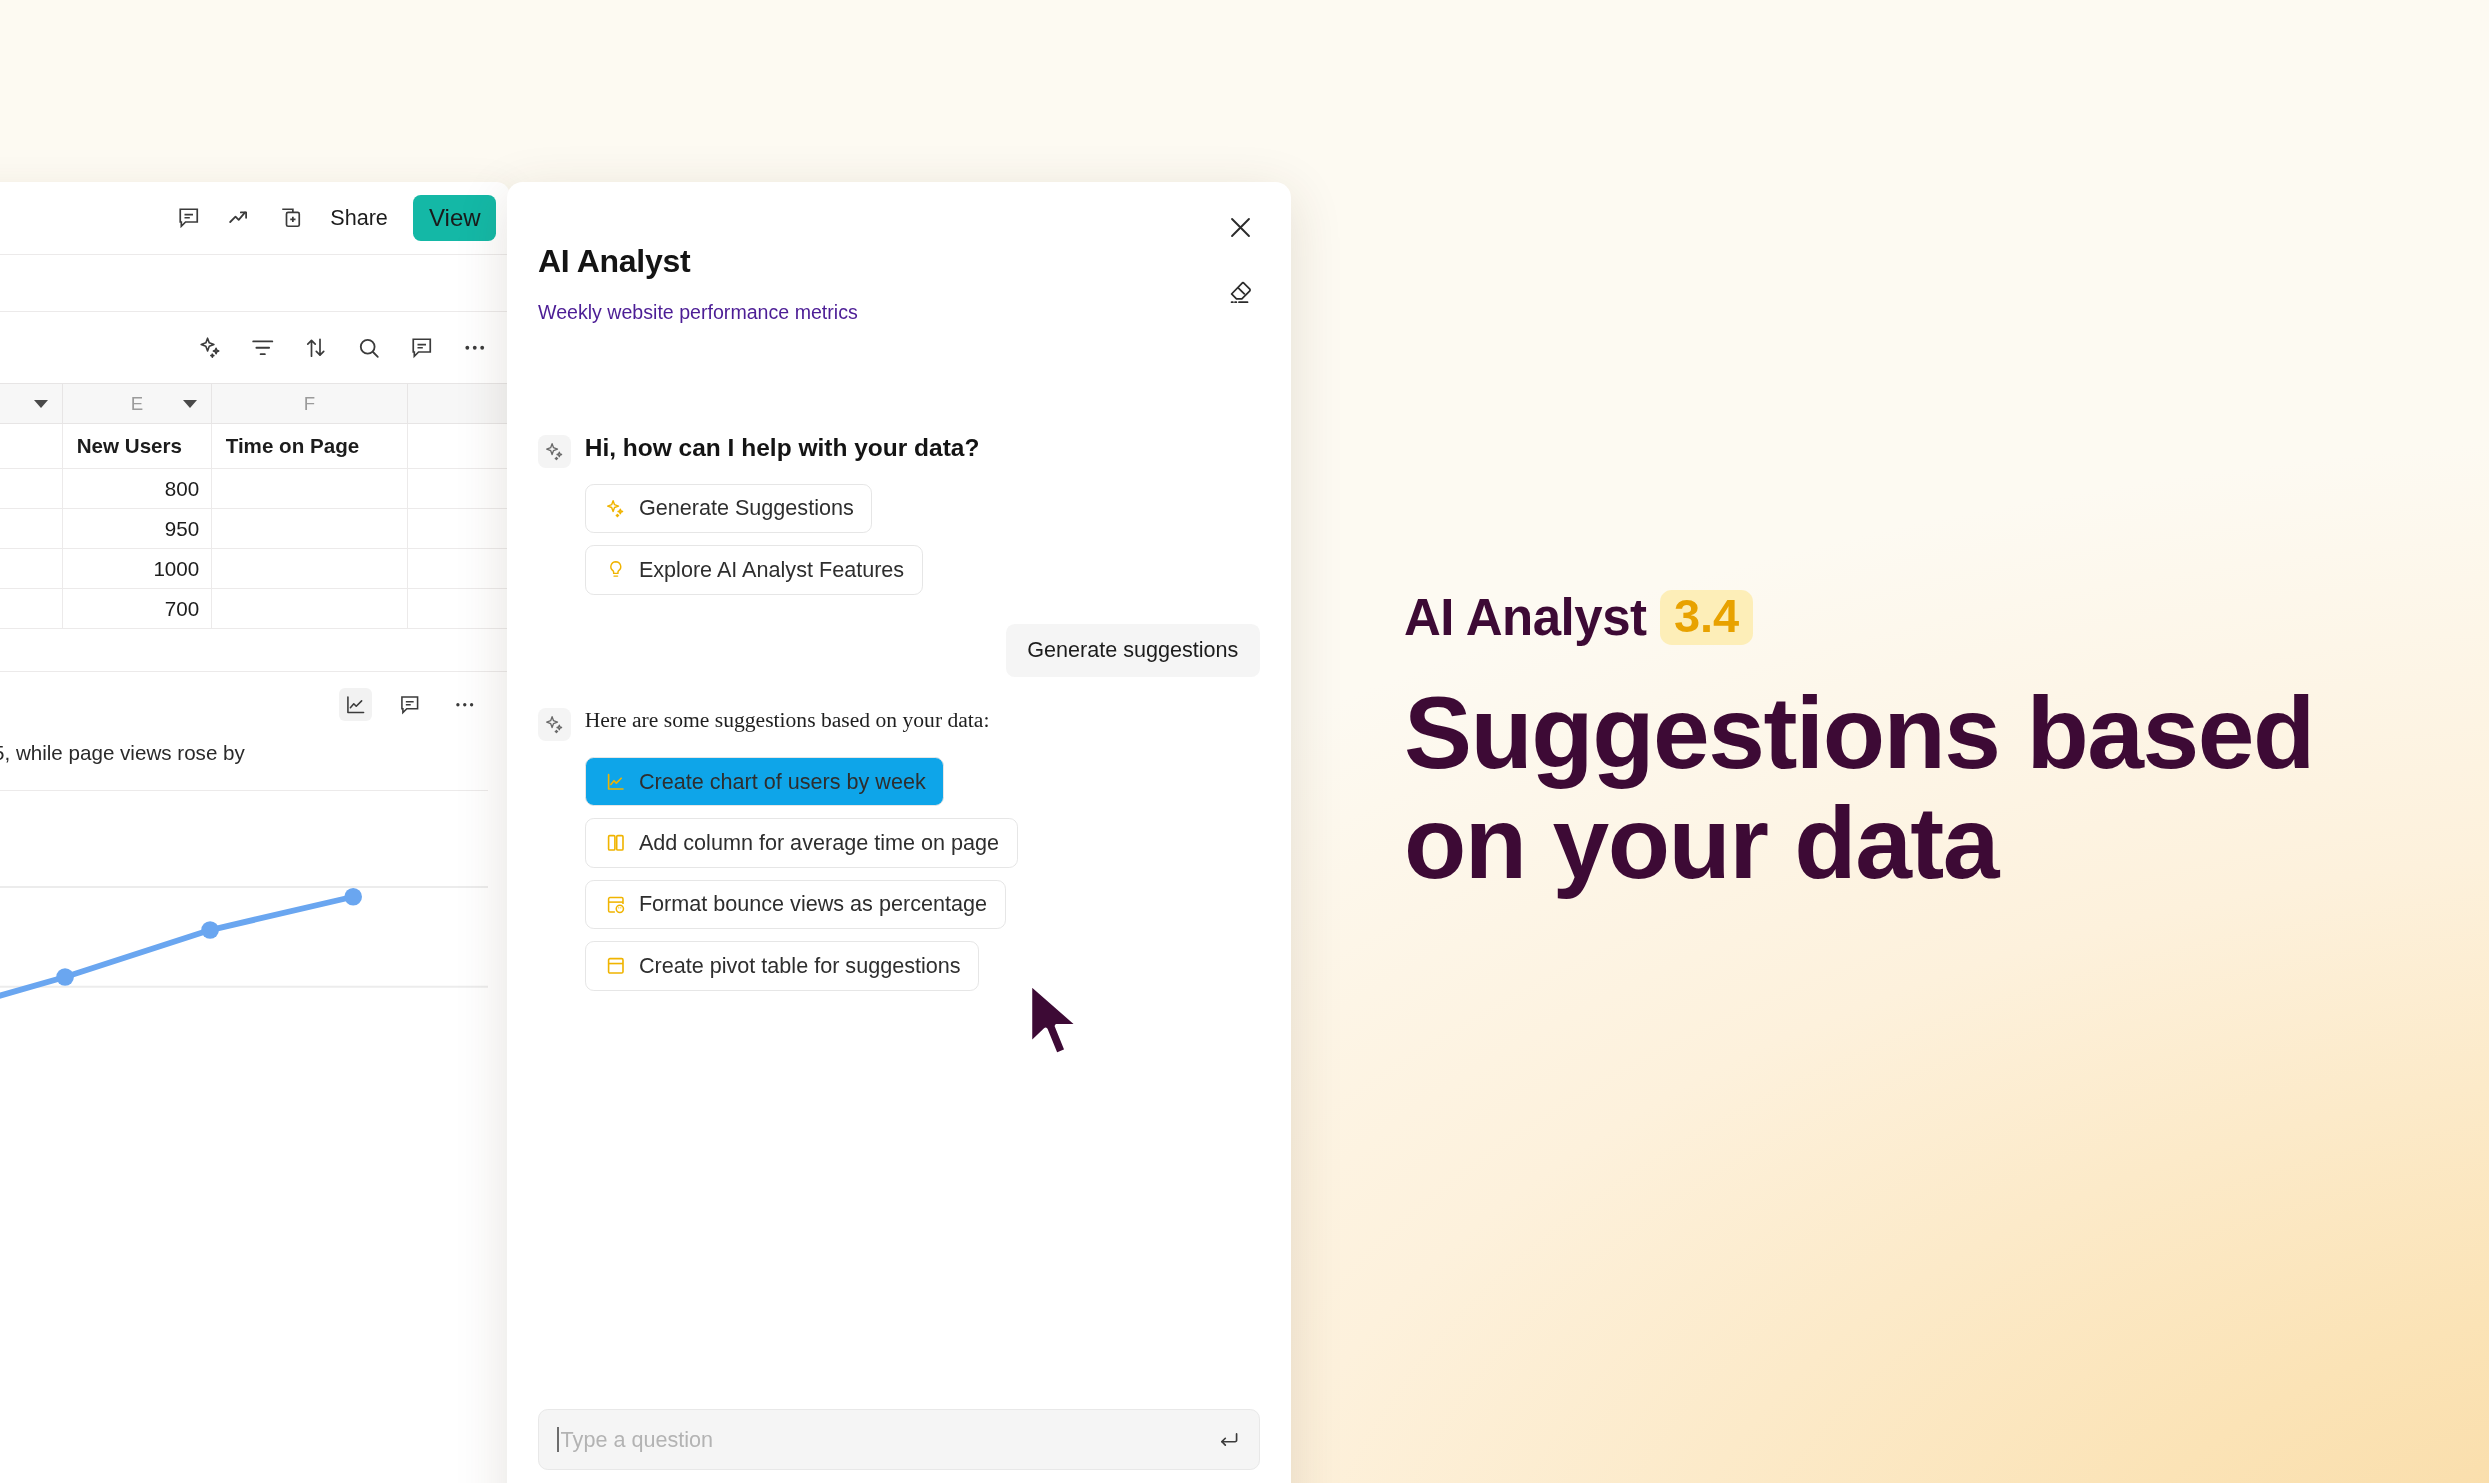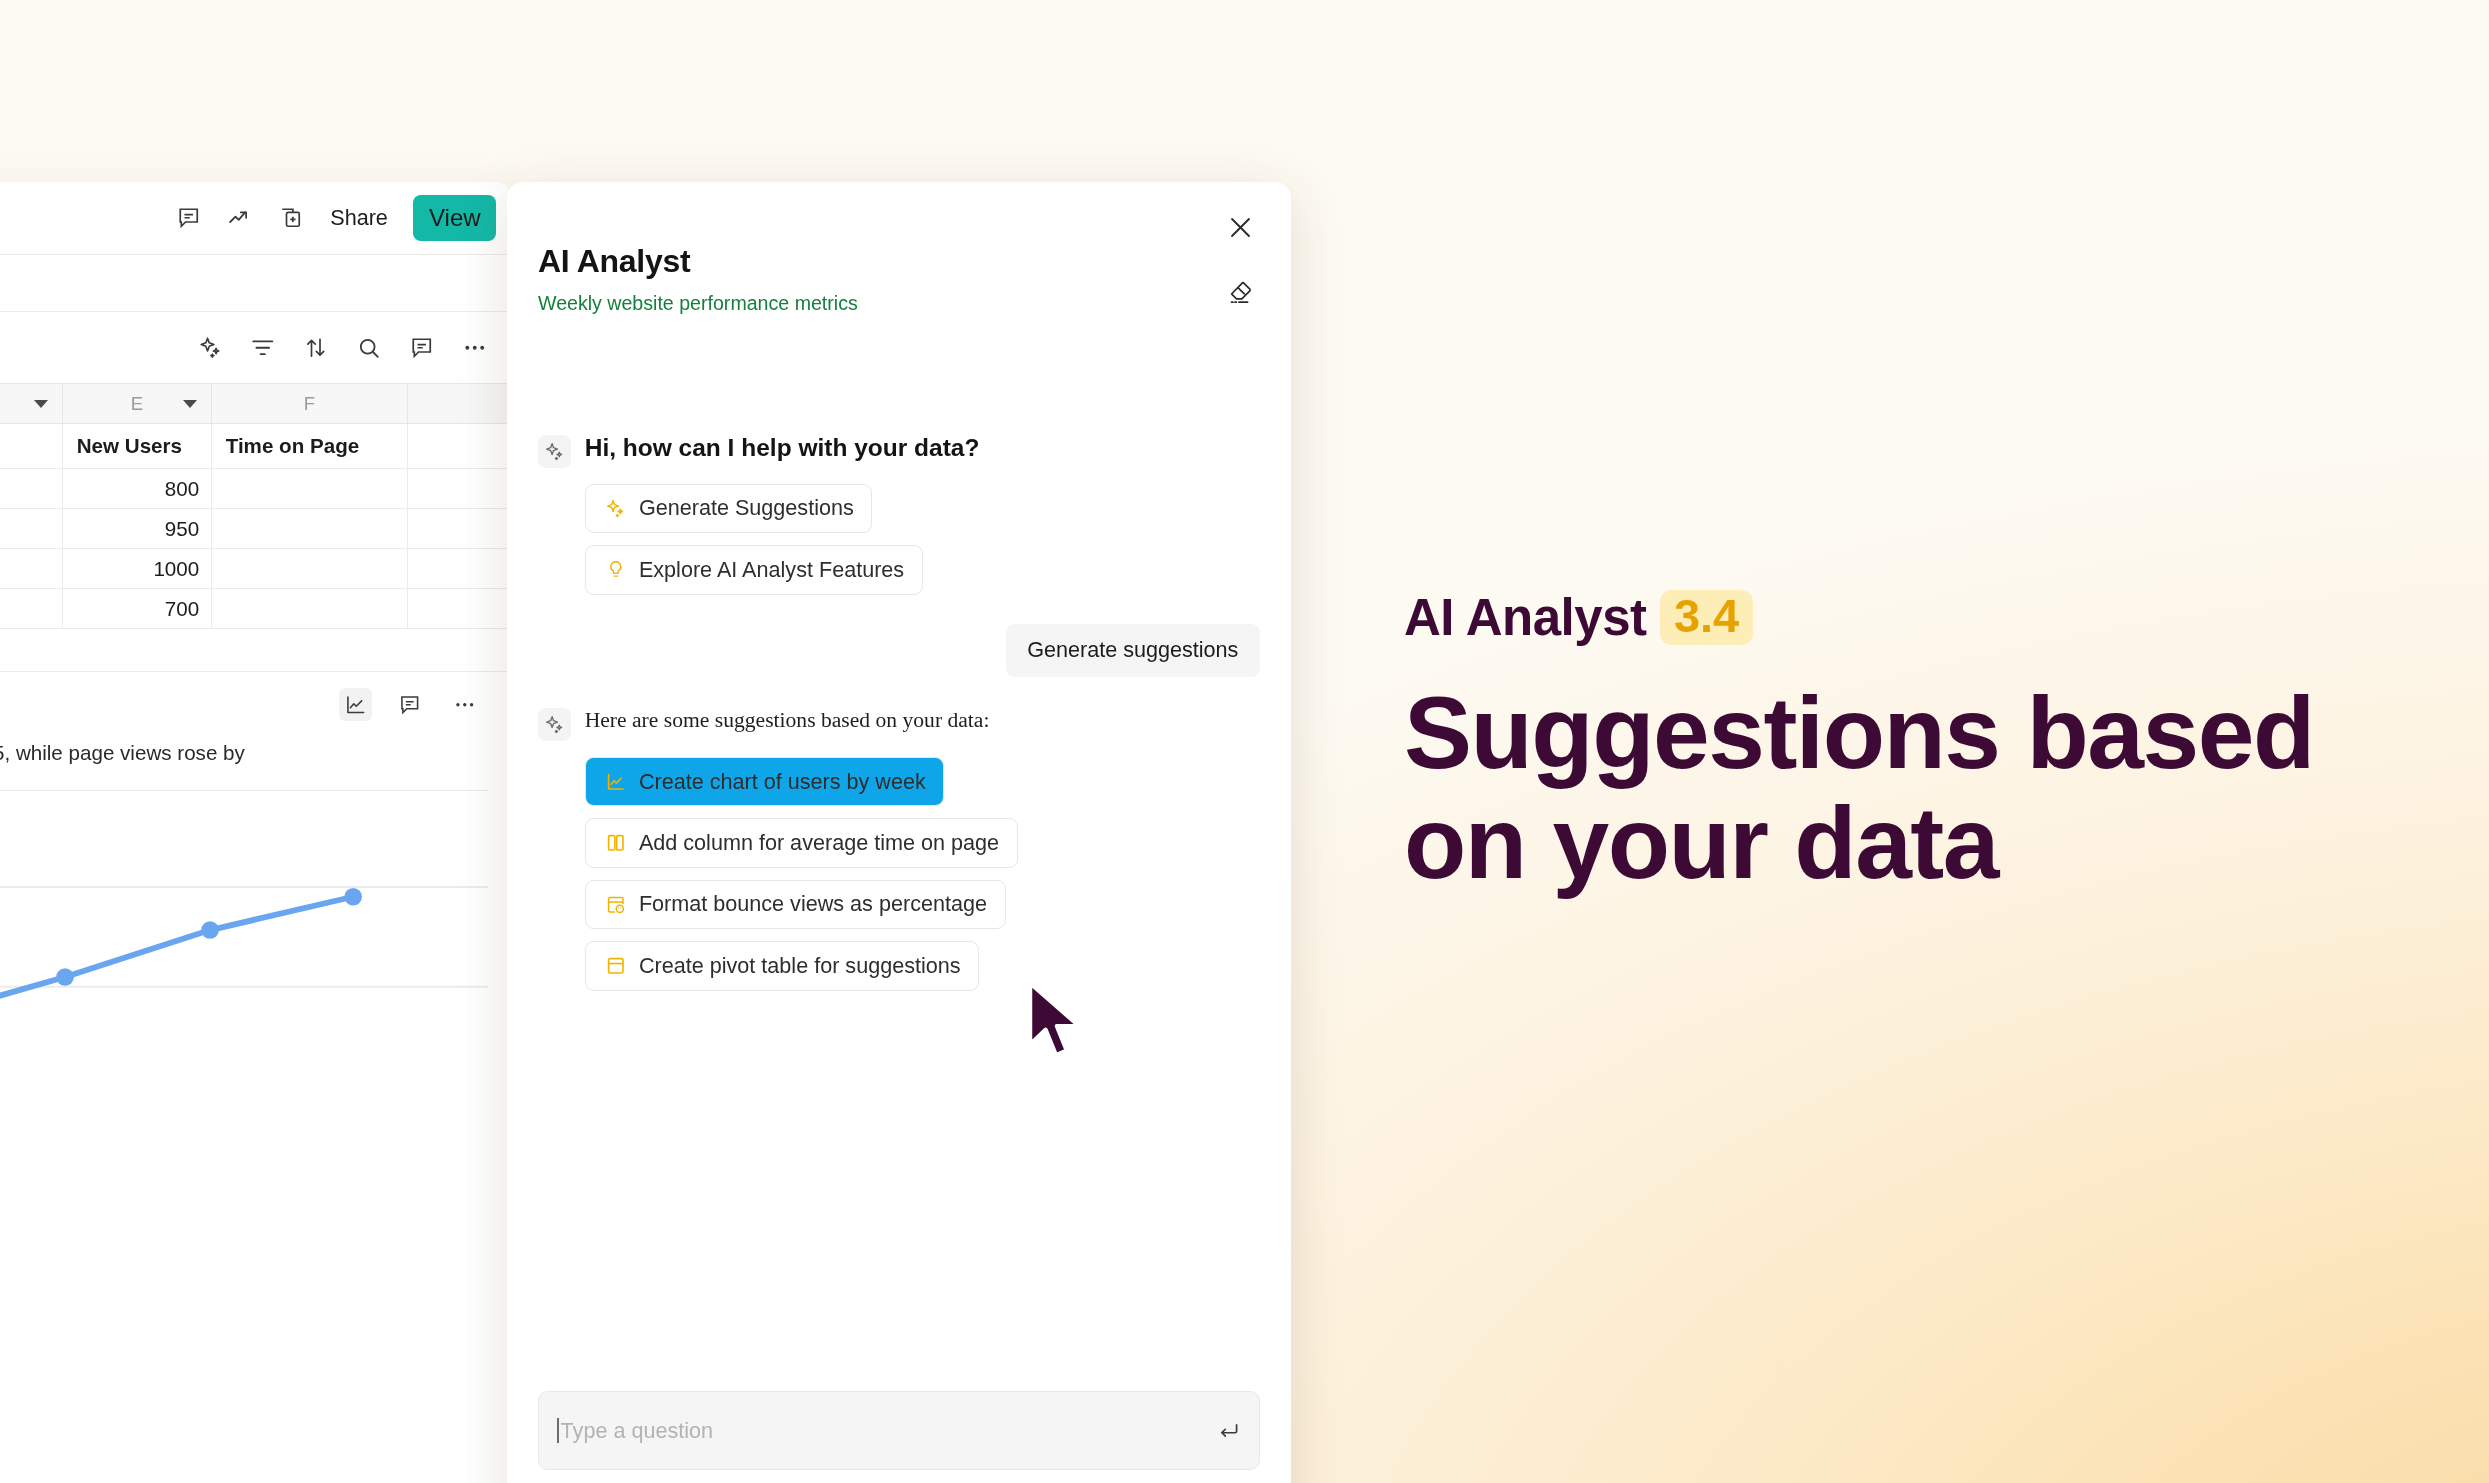--- a/index.html
+++ b/index.html
@@ -209,23 +209,23 @@
   .panel-title {
     position: absolute;
     left: 31px; top: 61px;
     font-size: 32px;
     font-weight: bold;
     color: #141414;
     letter-spacing: -0.3px;
   }
   .panel-sub {
     position: absolute;
-    left: 31px; top: 110px;
+    left: 31px; top: 119px;
     font-size: 19.6px;
-    color: #15803d;
+    color: #4c1d95;
   }
 
   .thread {
     position: absolute;
     left: 0; right: 0;
     top: 196px;
     bottom: 147px;
     padding: 0 31px;
     overflow: hidden;
   }
@@ -297,21 +297,21 @@
     border-radius: 8.8px;
     padding: 13.7px 21.6px;
     font-size: 21.6px;
     color: #1c1c1c;
   }
 
   .composer {
     position: absolute;
     left: 31px; right: 31px;
     bottom: 84px;
-    height: 79px;
+    height: 61px;
     background: #f5f5f5;
     border: 1px solid #e8e8e8;
     border-radius: 9.8px;
     display: flex;
     align-items: center;
     padding: 0 17.6px;
     cursor: text;
   }
   .caretbar {
     width: 2px; height: 24.5px;

